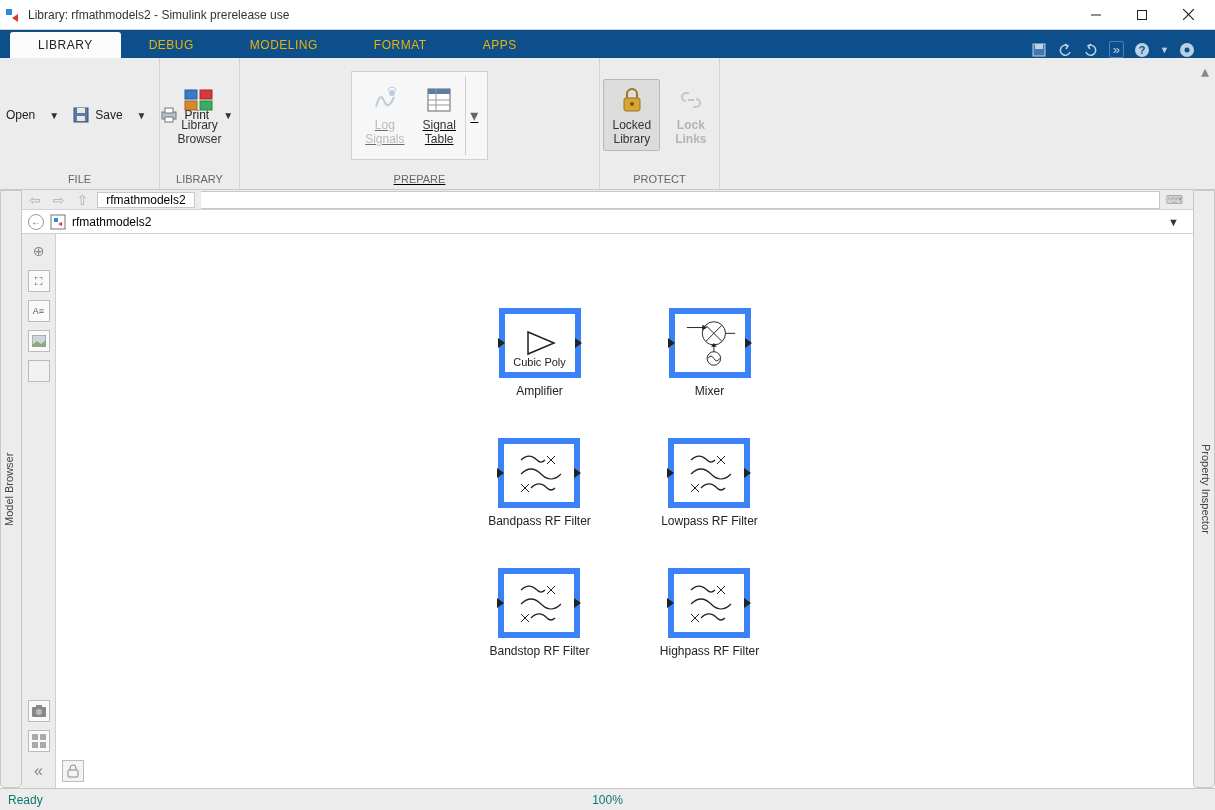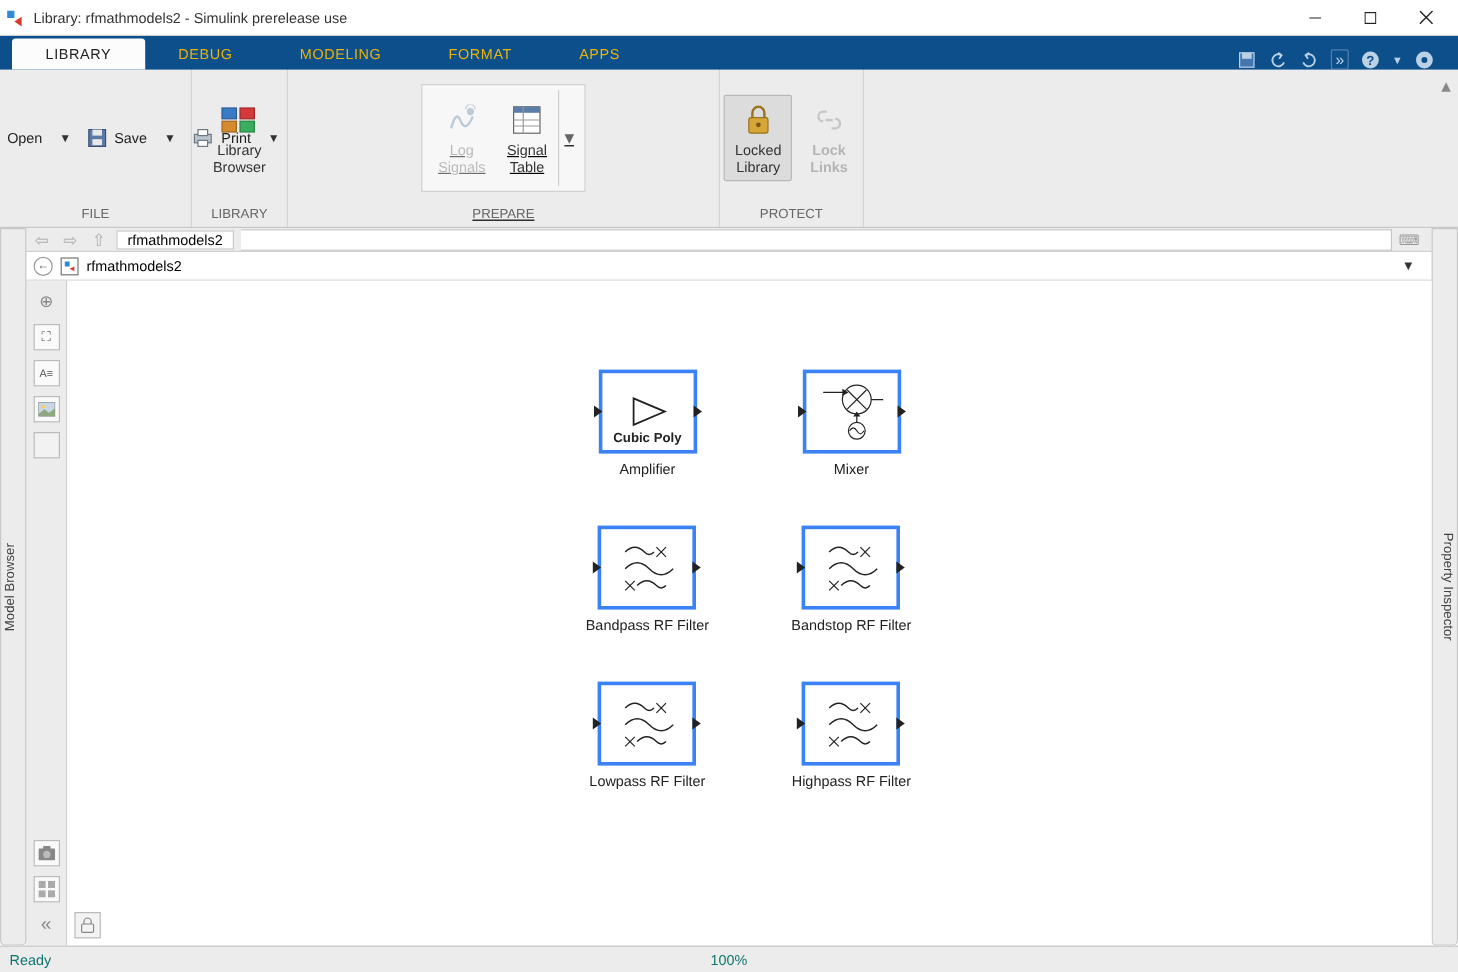--- a/index.html
+++ b/index.html
@@ -52,21 +52,21 @@
   .crumb-bar .back-circ { width:16px; height:16px; border:1px solid #999; border-radius:50%; display:flex; align-items:center; justify-content:center; color:#666; font-size:10px;}
 
   .canvas-wrap { flex: 1; display: flex; background: #fff; }
   .tool-col { width: 34px; background: #ececec; border-right: 1px solid #d0d0d0; display: flex; flex-direction: column; align-items: center; padding: 6px 0; gap: 8px; }
   .tool-btn { width: 22px; height: 22px; border: 1px solid #bbb; background: #fafafa; display:flex; align-items:center; justify-content:center; font-size:11px; color:#555; cursor:pointer;}
   .tool-btn.plain { border:none; background:transparent; font-size:14px; color:#888;}
 
   .canvas { flex: 1; position: relative; background: #fff; }
   .blocks { position: absolute; left: 50%; top: 50%; transform: translate(-50%, -58%); display: grid; grid-template-columns: repeat(2, 140px); gap: 40px 30px; justify-items: center; }
   .block-wrap { display:flex; flex-direction:column; align-items:center; gap:6px; }
-  .block { width: 82px; height: 70px; border: 3px solid #3b82f6; background: #fff; position: relative; display:flex; flex-direction:column; align-items:center; justify-content:center;font-weight:bold;}
+  .block { width: 82px; height: 70px; border: 6px solid #3b82f6; background: #fff; position: relative; display:flex; flex-direction:column; align-items:center; justify-content:center;}
   .block .port { position:absolute; width:0; height:0; border-top:5px solid transparent; border-bottom:5px solid transparent; }
   .block .port.in { left:-7px; top:50%; margin-top:-5px; border-left:7px solid #222;}
   .block .port.out { right:-7px; top:50%; margin-top:-5px; border-left:7px solid #222;}
   .block-label { font-size: 12px; color: #222; text-align:center;}
   .block .inner-text { font-size:11px; color:#222; position:absolute; bottom:4px; }
 
   .footer-text { position:absolute; left:50%; transform:translateX(-50%); bottom: 40px; text-align:center; font-size:12px; color:#222; line-height:2.2;}
   .lock-bottom { position:absolute; left:6px; bottom:6px; width:22px; height:22px; border:1px solid #bbb; background:#f3f3f3; display:flex; align-items:center; justify-content:center;}
 
   
@@ -387,38 +387,38 @@
               <svg width="60" height="50" viewBox="0 0 60 50">
                 <path d="M12 12 q8 -8 16 0 q4 4 8 0" fill="none" stroke="#222" stroke-width="1.2"></path>
                   <line x1="38" y1="8" x2="46" y2="16" stroke="#222"></line>
                   <line x1="46" y1="8" x2="38" y2="16" stroke="#222"></line>
                 <path d="M12 26 q10 -10 20 0 q10 10 20 0" fill="none" stroke="#222" stroke-width="1.2"></path>
                 <path d="M22 40 q8 -8 16 0 q4 4 8 0" fill="none" stroke="#222" stroke-width="1.2"></path>
                   <line x1="12" y1="36" x2="20" y2="44" stroke="#222"></line>
                   <line x1="20" y1="36" x2="12" y2="44" stroke="#222"></line>
               </svg>
             </div>
-            <div class="block-label">Bandstop RF Filter</div>
+            <div class="block-label">Lowpass RF Filter</div>
           </div>
 
           <div class="block-wrap">
             <div class="block">
               <span class="port in"></span>
                 <span class="port out"></span>
               <svg width="60" height="50" viewBox="0 0 60 50">
                 <path d="M12 12 q8 -8 16 0 q4 4 8 0" fill="none" stroke="#222" stroke-width="1.2"></path>
                   <line x1="38" y1="8" x2="46" y2="16" stroke="#222"></line>
                   <line x1="46" y1="8" x2="38" y2="16" stroke="#222"></line>
                 <path d="M12 26 q10 -10 20 0 q10 10 20 0" fill="none" stroke="#222" stroke-width="1.2"></path>
                 <path d="M22 40 q8 -8 16 0 q4 4 8 0" fill="none" stroke="#222" stroke-width="1.2"></path>
                   <line x1="12" y1="36" x2="20" y2="44" stroke="#222"></line>
                   <line x1="20" y1="36" x2="12" y2="44" stroke="#222"></line>
               </svg>
             </div>
-            <div class="block-label">Lowpass RF Filter</div>
+            <div class="block-label">Bandstop RF Filter</div>
           </div>
 
           <div class="block-wrap">
             <div class="block">
               <span class="port in"></span>
                 <span class="port out"></span>
               <svg width="60" height="50" viewBox="0 0 60 50">
                 <path d="M12 12 q8 -8 16 0 q4 4 8 0" fill="none" stroke="#222" stroke-width="1.2"></path>
                   <line x1="38" y1="8" x2="46" y2="16" stroke="#222"></line>
                   <line x1="46" y1="8" x2="38" y2="16" stroke="#222"></line>

